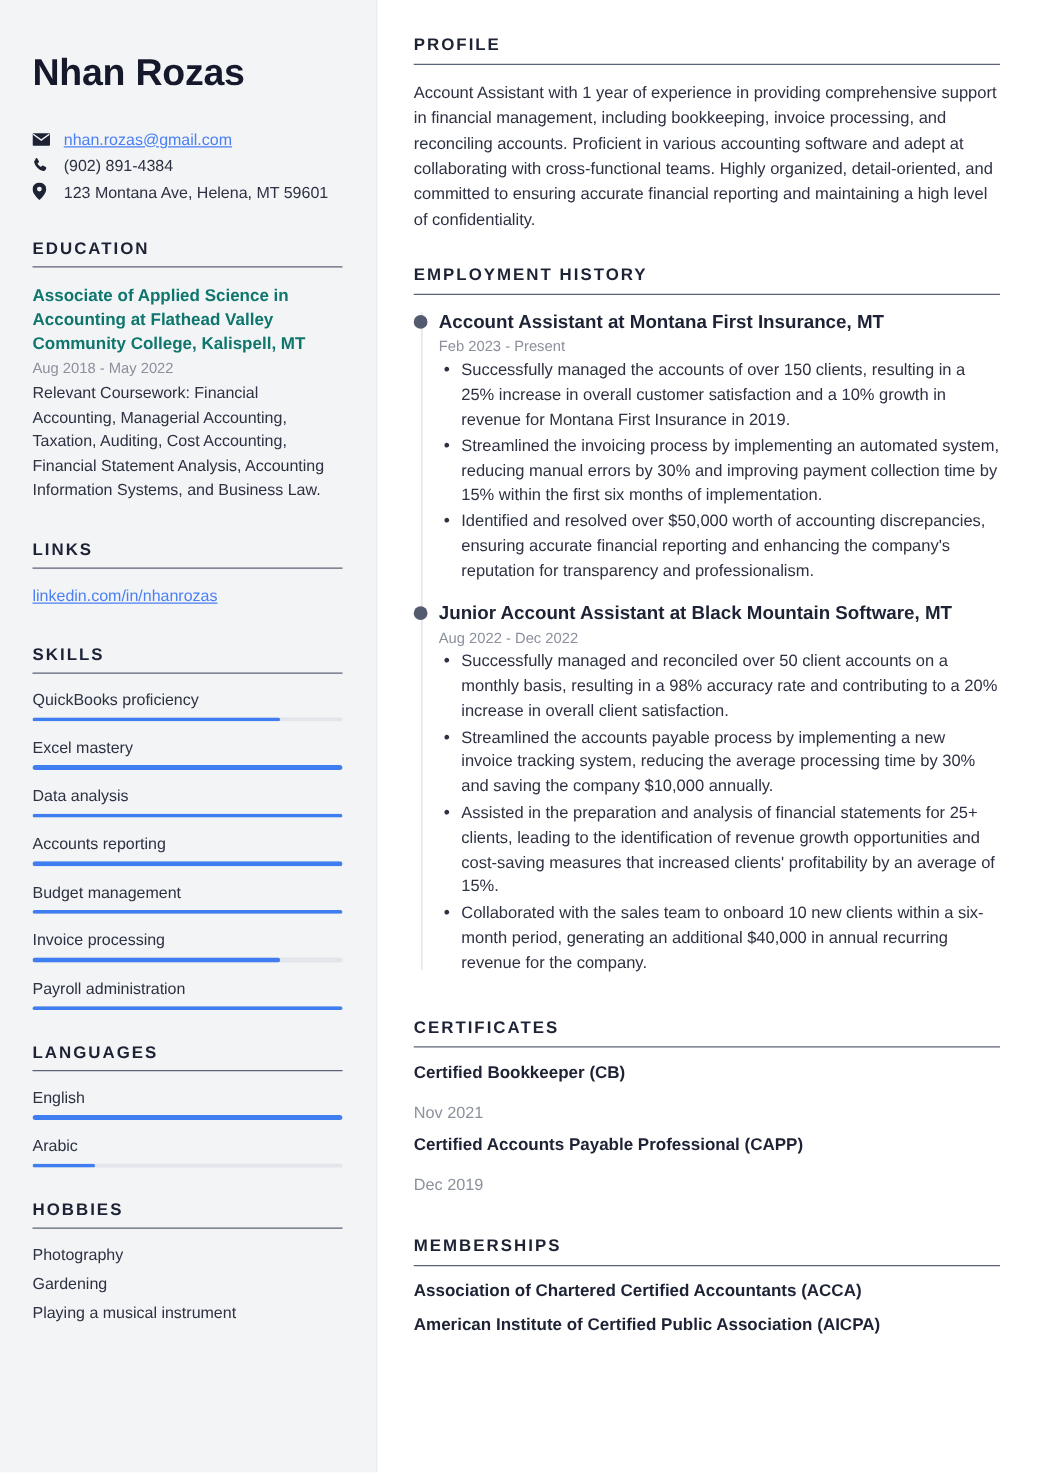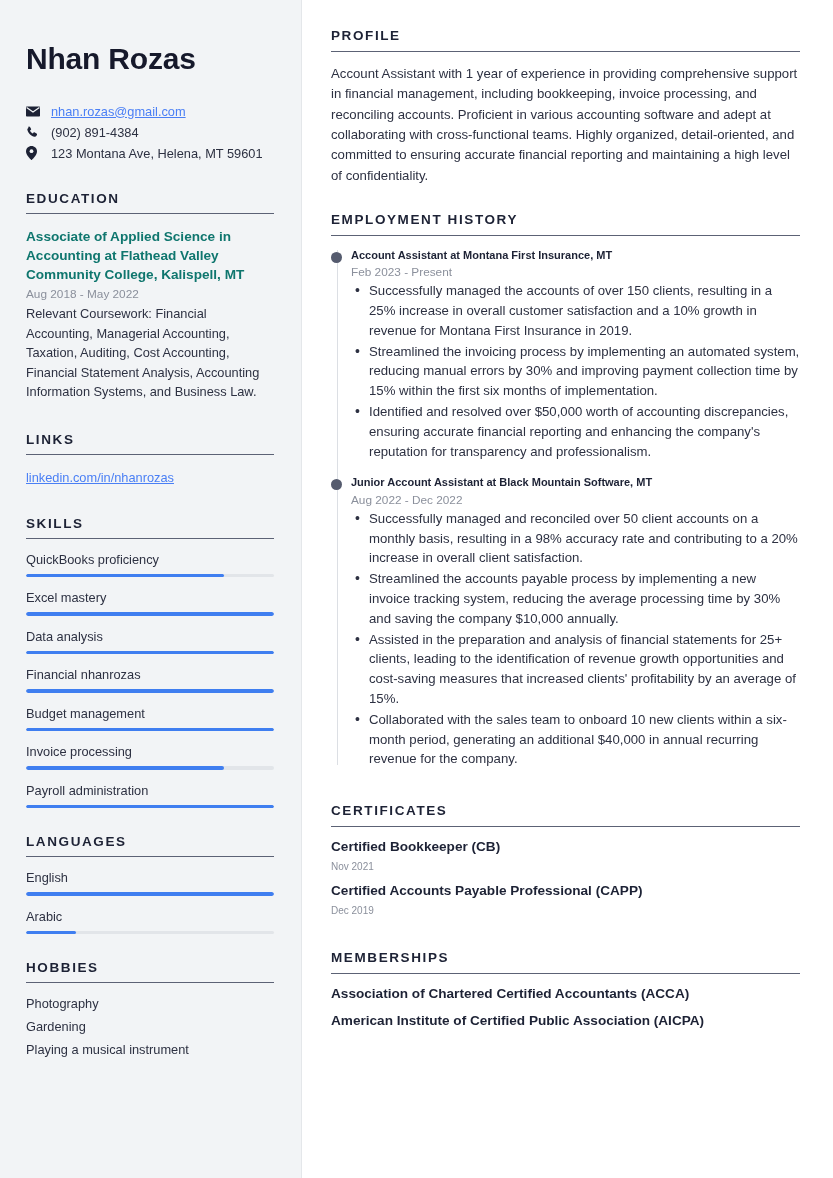--- a/index.html
+++ b/index.html
@@ -188,21 +188,21 @@
     position: absolute;
     left: -20px;
     top: 4px;
     width: 11px;
     height: 11px;
     border-radius: 50%;
     background: #555b6e;
   }
 
   .job-head {
-    font-size: 11px;
+    font-size: 15px;
     font-weight: bold;
     color: #1d2235;
     line-height: 1.3;
   }
 
   .job-date {
     font-size: 11.8px;
     color: #8b909c;
     margin-top: 3px;
     margin-bottom: 2px;
@@ -235,23 +235,23 @@
   .cert-item { margin-bottom: 11px; }
   .cert-item:last-child { margin-bottom: 0; }
 
   .cert-title {
     font-size: 13.6px;
     font-weight: bold;
     color: #1d2235;
   }
 
   .cert-date {
-    font-size: 10px;
+    font-size: 13px;
     color: #8b909c;
-    margin-top: 7px;
+    margin-top: 17px;
   }
 
   
   .member-item {
     font-size: 13.6px;
     font-weight: bold;
     color: #1d2235;
     margin-bottom: 12px;
   }
   .member-item:last-child { margin-bottom: 0; }
@@ -327,21 +327,21 @@
           <div class="bar-fill" style="width: 100%;"></div>
         </div>
       </div>
       <div class="bar-item">
         <div class="bar-label">Data analysis</div>
         <div class="bar-track">
           <div class="bar-fill" style="width: 100%;"></div>
         </div>
       </div>
       <div class="bar-item">
-        <div class="bar-label">Financial nhanrozas</div>
+        <div class="bar-label">Accounts reporting</div>
         <div class="bar-track">
           <div class="bar-fill" style="width: 100%;"></div>
         </div>
       </div>
       <div class="bar-item">
         <div class="bar-label">Budget management</div>
         <div class="bar-track">
           <div class="bar-fill" style="width: 100%;"></div>
         </div>
       </div>

